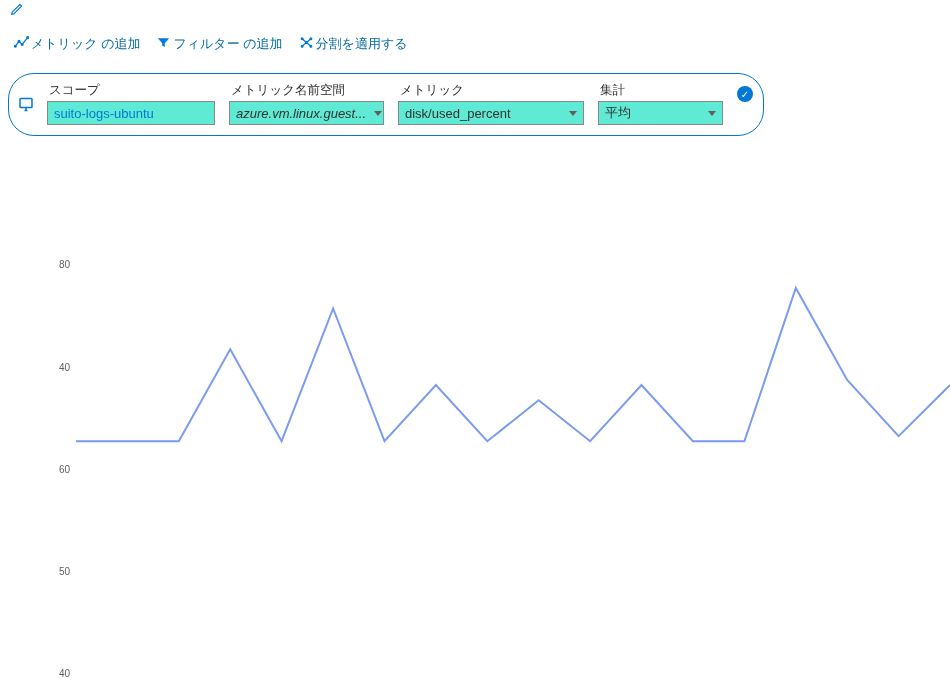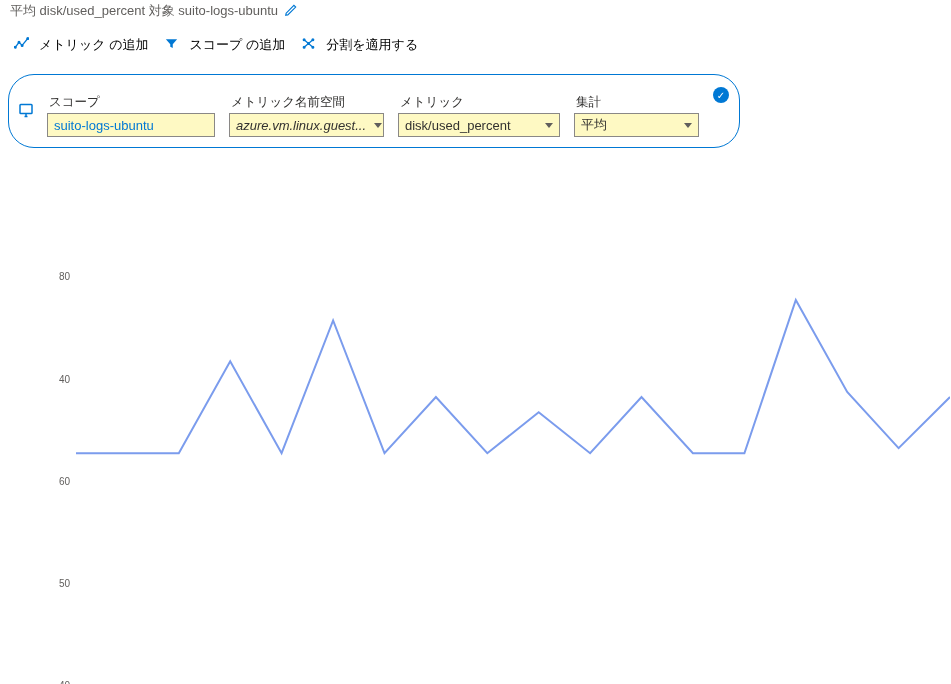--- a/index.html
+++ b/index.html
@@ -24,30 +24,30 @@
   .toolbar {
     display: flex;
     align-items: center;
     gap: 16px;
     padding: 8px 14px;
     color: #323130;
   }
   .tool-item {
     display: flex;
     align-items: center;
-    gap: 10px;
+    gap: 2px;
     cursor: pointer;
-    color: #000000;
+    color: #0369a1;
   }
   .tool-item .icn { color: #0078d4; }
   .pill {
     margin: 12px 8px 4px 8px;
     border: 1.5px solid #0078d4;
     border-radius: 26px;
-    padding: 19px 40px 10px 38px;
+    padding: 8px 40px 10px 38px;
     display: inline-flex;
     align-items: flex-end;
     gap: 14px;
     position: relative;
     max-width: 760px;
   }
   .pill .left-icon {
     position: absolute;
     left: 8px;
     top: 50%;
@@ -71,30 +71,30 @@
   }
   .field .lbl { font-size: 12.5px; color: #323130; padding: 0 2px; }
   .dropdown {
     border: 1px solid #8a8886;
     height: 24px;
     display: flex;
     align-items: center;
     justify-content: space-between;
     padding: 0 6px;
     font-size: 13px;
-    background: #fef9c3;
+    background: #5eead4;
     cursor: pointer;
     gap: 8px;
   }
   .dropdown.scope {
     color: #0078d4;
     width: 168px;
   }
   .dropdown.ns { width: 155px; font-style: italic; }
-  .dropdown.metric { width: 162px; }
+  .dropdown.metric { width: 186px; }
   .dropdown.agg { width: 125px; }
   .chev {
     width: 0; height: 0;
     border-left: 4px solid transparent;
     border-right: 4px solid transparent;
     border-top: 5px solid #605e5c;
   }
   .chart-area {
     position: relative;
     margin-top: 56px;
@@ -117,21 +117,20 @@
     left: 46px;
     top: 0;
   }
 </style>
 </head>
 <body>
 
 
 
 <div class="title-row">
-  <span>平均 disk/used_percent 対象 suito-logs-ubuntu</span>
   <span class="edit-icon">
     <svg width="14" height="14" viewBox="0 0 24 24" fill="none" stroke="currentColor" stroke-width="2">
         <path d="M3 21l3.5-.7L20 7l-3-3L3.7 17.5 3 21z"></path>
       </svg>
   </span>
 </div>
 
 <div class="toolbar">
   <div class="tool-item">
     <span class="icn">
@@ -144,21 +143,21 @@
         </svg>
     </span>
     <span>メトリック の追加</span>
   </div>
   <div class="tool-item">
     <span class="icn">
       <svg width="15" height="15" viewBox="0 0 24 24" fill="currentColor">
           <path d="M3 5h18l-7 8v6l-4-2v-4L3 5z"></path>
         </svg>
     </span>
-    <span>スコープ の追加</span>
+    <span>フィルター の追加</span>
   </div>
   <div class="tool-item">
     <span class="icn">
       <svg width="15" height="15" viewBox="0 0 24 24" fill="none" stroke="currentColor" stroke-width="2">
           <circle cx="5" cy="6" r="1.4" fill="currentColor"></circle>
           <circle cx="5" cy="18" r="1.4" fill="currentColor"></circle>
           <circle cx="12" cy="12" r="1.4" fill="currentColor"></circle>
           <circle cx="19" cy="6" r="1.4" fill="currentColor"></circle>
           <circle cx="19" cy="18" r="1.4" fill="currentColor"></circle>
           <path d="M5 6l7 6M5 18l7-6M12 12l7-6M12 12l7 6"></path>

